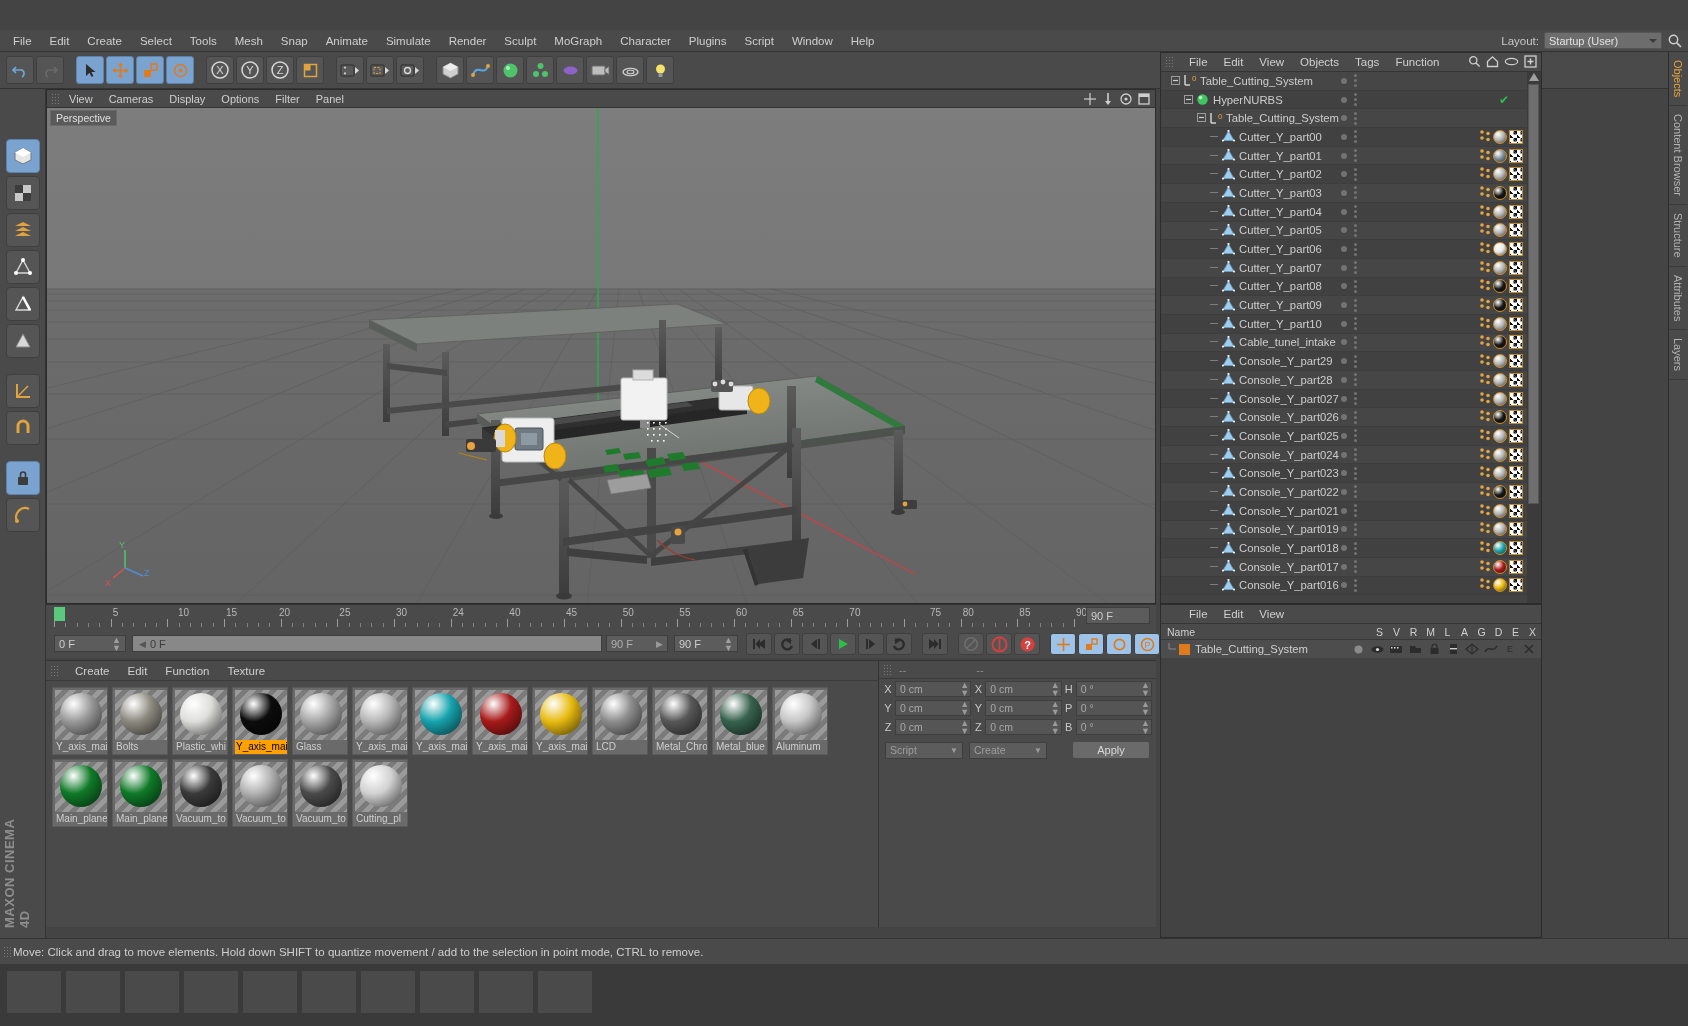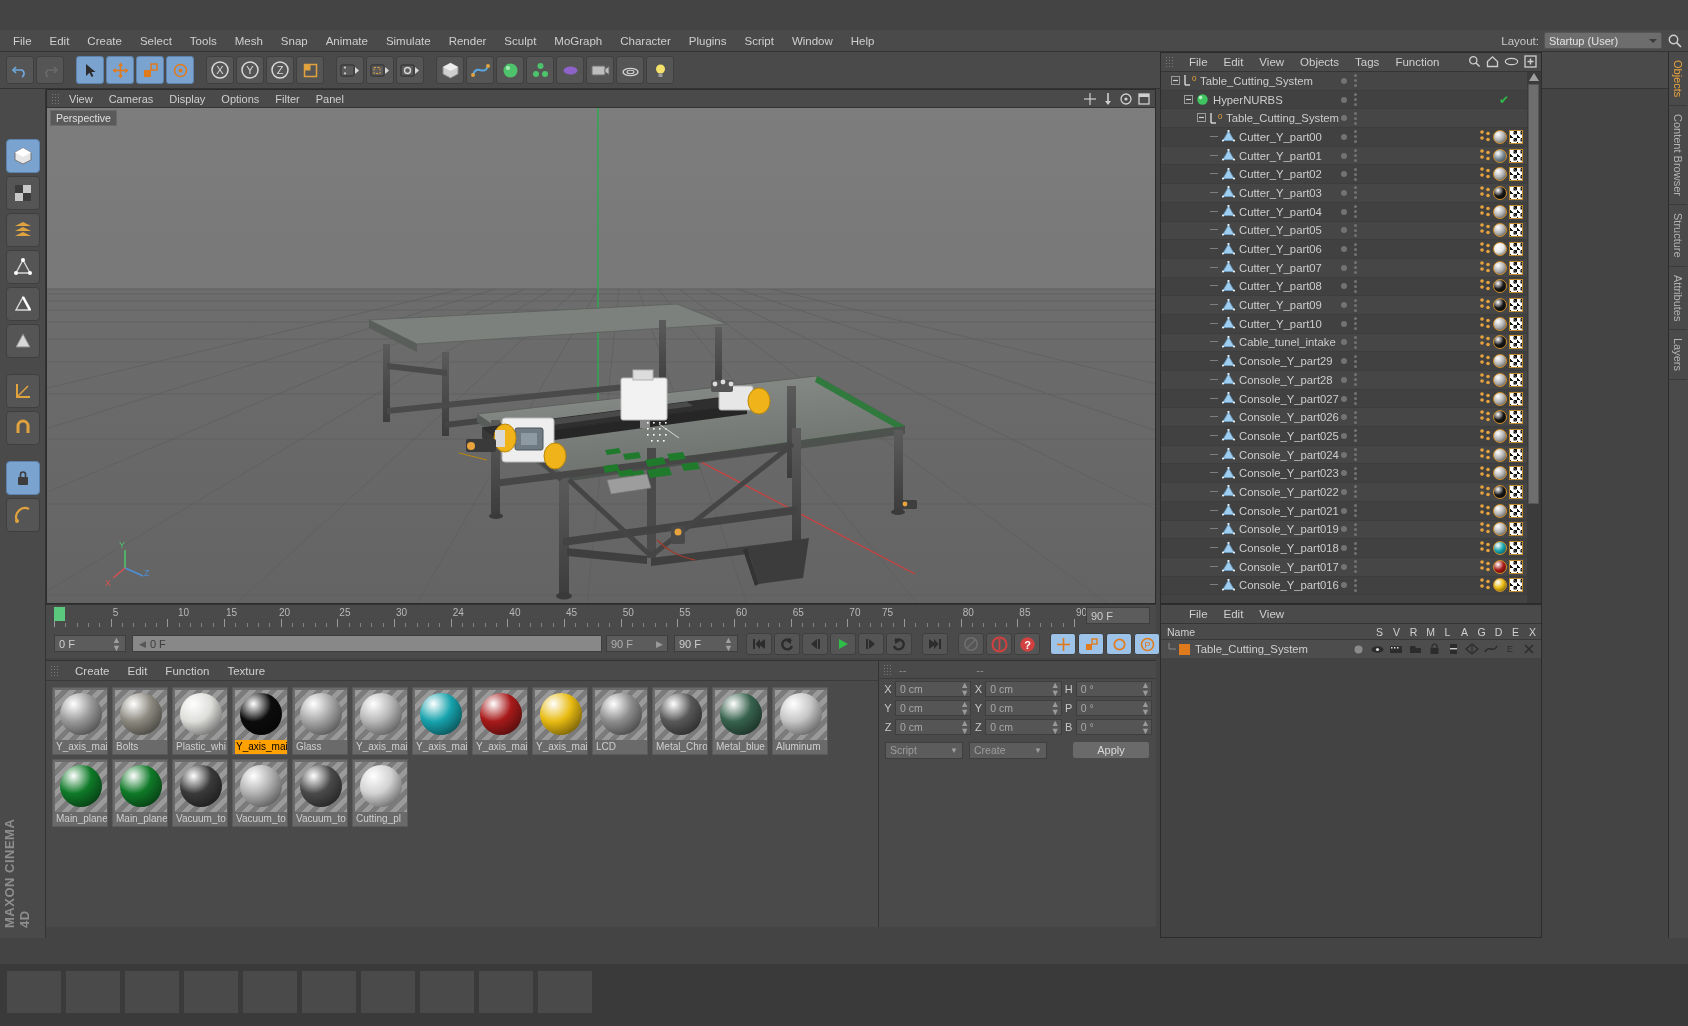--- a/index.html
+++ b/index.html
@@ -842,21 +842,21 @@
         <div class="tl-tickmark" style="left: 748px; height: 4px; background: rgb(130, 130, 130);"></div>
         <div class="tl-tickmark" style="left: 759.333px; height: 4px; background: rgb(130, 130, 130);"></div>
         <div class="tl-tickmark" style="left: 770.667px; height: 4px; background: rgb(130, 130, 130);"></div>
         <div class="tl-tickmark" style="left: 782px; height: 4px; background: rgb(130, 130, 130);"></div>
         <div class="tl-tick-lbl" style="left: 795.333px;">70</div>
         <div class="tl-tickmark" style="left: 793.333px; height: 8px;"></div>
         <div class="tl-tickmark" style="left: 804.667px; height: 4px; background: rgb(130, 130, 130);"></div>
         <div class="tl-tickmark" style="left: 816px; height: 4px; background: rgb(130, 130, 130);"></div>
         <div class="tl-tickmark" style="left: 827.333px; height: 4px; background: rgb(130, 130, 130);"></div>
         <div class="tl-tickmark" style="left: 838.667px; height: 4px; background: rgb(130, 130, 130);"></div>
-        <div class="tl-tick-lbl" style="left: 828px;">75</div>
+        <div class="tl-tick-lbl" style="left: 876px;">75</div>
         <div class="tl-tickmark" style="left: 850px; height: 8px;"></div>
         <div class="tl-tickmark" style="left: 861.333px; height: 4px; background: rgb(130, 130, 130);"></div>
         <div class="tl-tickmark" style="left: 872.667px; height: 4px; background: rgb(130, 130, 130);"></div>
         <div class="tl-tickmark" style="left: 884px; height: 4px; background: rgb(130, 130, 130);"></div>
         <div class="tl-tickmark" style="left: 895.333px; height: 4px; background: rgb(130, 130, 130);"></div>
         <div class="tl-tick-lbl" style="left: 908.667px;">80</div>
         <div class="tl-tickmark" style="left: 906.667px; height: 8px;"></div>
         <div class="tl-tickmark" style="left: 918px; height: 4px; background: rgb(130, 130, 130);"></div>
         <div class="tl-tickmark" style="left: 929.333px; height: 4px; background: rgb(130, 130, 130);"></div>
         <div class="tl-tickmark" style="left: 940.667px; height: 4px; background: rgb(130, 130, 130);"></div>
@@ -2248,20 +2248,24 @@
   <div class="vtabs">
     <div id="vtabslist">
         <div class="vtab active">Objects</div>
         <div class="vtab dim">Content Browser</div>
         <div class="vtab dim">Structure</div>
         <div class="vtab dim">Attributes</div>
         <div class="vtab dim">Layers</div>
       </div>
   </div>
 
+  <div class="statusbar">
+    <span class="dotgrip sb-grip"></span>
+    <span class="sb-text">Move: Click and drag to move elements. Hold down SHIFT to quantize movement / add to the selection in point mode, CTRL to remove.</span>
+  </div>
 
   <div class="bottomstrip">
     <div class="bs-cells">
       <div class="bs-cell"></div>
       <div class="bs-cell"></div>
       <div class="bs-cell"></div>
       <div class="bs-cell"></div>
       <div class="bs-cell"></div>
       <div class="bs-cell"></div>
       <div class="bs-cell"></div>

